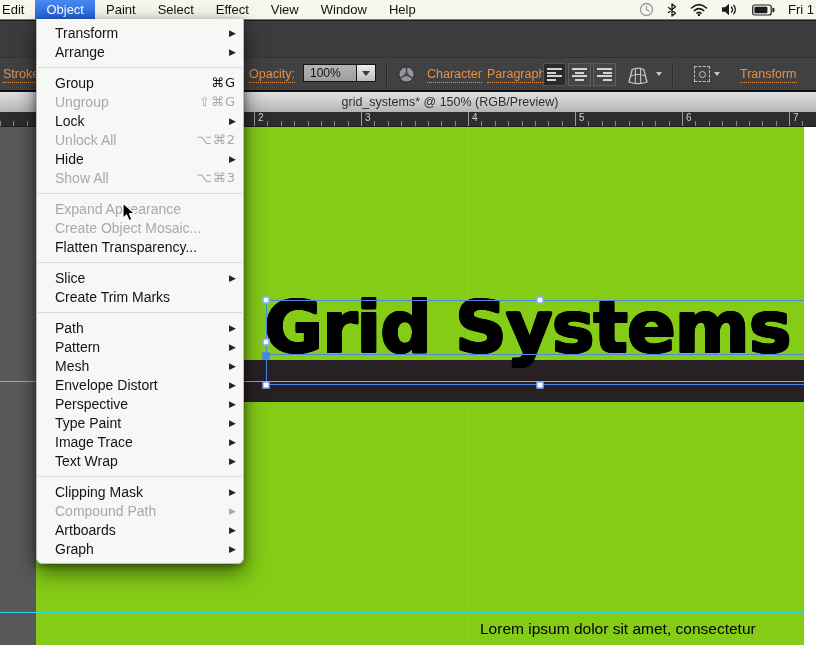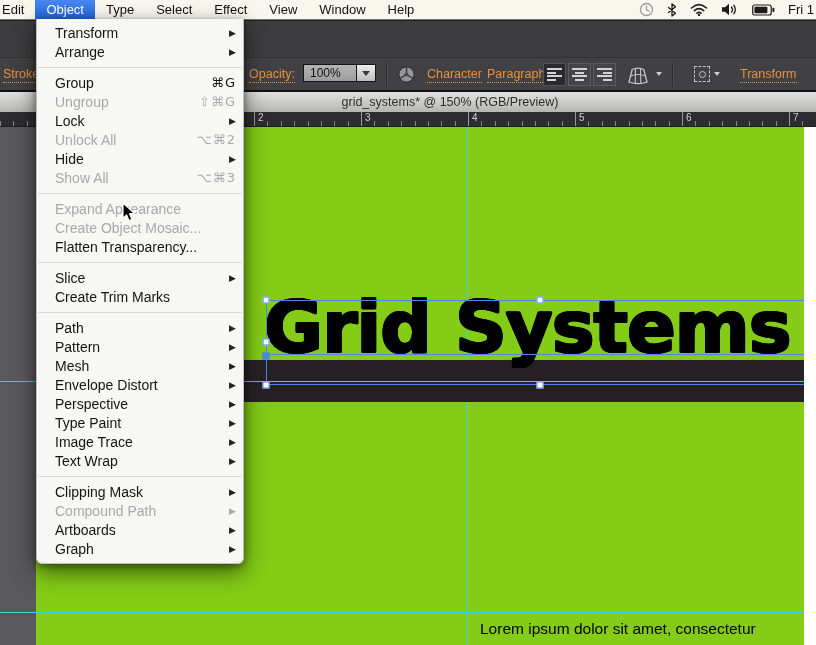--- a/index.html
+++ b/index.html
@@ -99,21 +99,21 @@
 </style>
 </head>
 <body>
 
 <div id="screen">
 
   <div id="menubar">
     <div id="menubar-items">
         <span class="mb-item clipped">Edit</span>
         <span class="mb-item hl">Object</span>
-        <span class="mb-item">Type</span>
+        <span class="mb-item">Paint</span>
         <span class="mb-item">Select</span>
         <span class="mb-item">Effect</span>
         <span class="mb-item">View</span>
         <span class="mb-item">Window</span>
         <span class="mb-item">Help</span>
       </div>
     <div id="menubar-status">
       <svg width="15" height="15" viewBox="0 0 15 15">
         <circle cx="7.5" cy="7.5" r="6" fill="none" stroke="#9b9b9b" stroke-width="1.3"></circle>
         <path d="M7.5,4.2 L7.5,7.8 L10.2,9.3" fill="none" stroke="#9b9b9b" stroke-width="1.2" stroke-linecap="round"></path>

